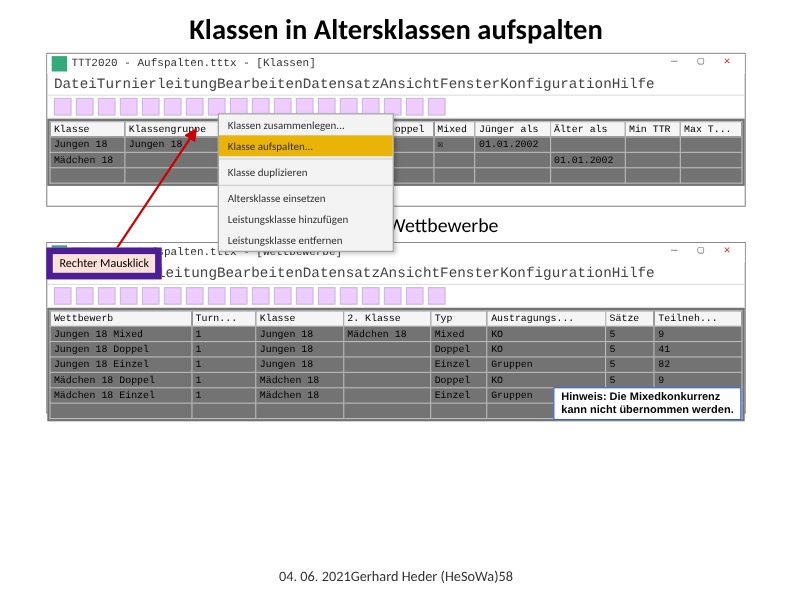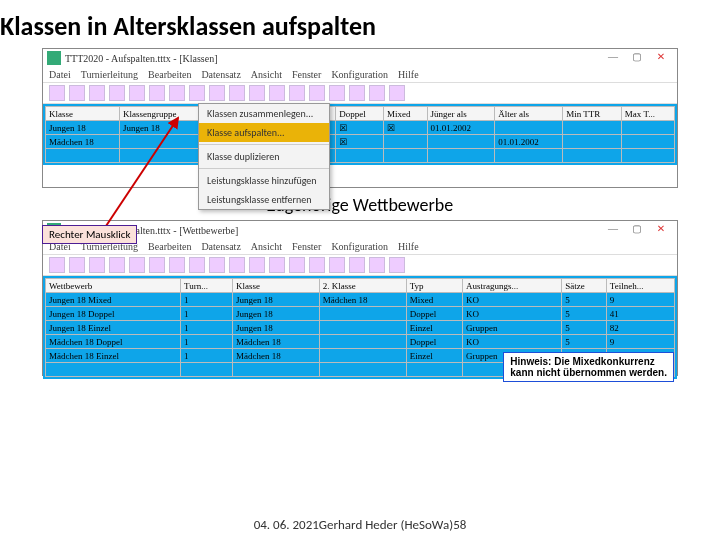--- a/index.html
+++ b/index.html
@@ -1,35 +1,35 @@
 <!DOCTYPE html>
 <html><head>
 <meta charset="utf-8">
 <style>
   * { box-sizing: border-box; margin: 0; padding: 0; }
   body { width: 720px; height: 540px; background: #fff; font-family: Calibri, Arial, sans-serif; position: relative; overflow: hidden; }
-  .slide-title { font-size: 26px; padding: 10px 0 6px; }
-  .app-window { border: 1px solid #888; margin: 0 42px 4px 42px; background: #fff; font-family: Liberation Serif, serif; font-size: 10px; position: relative; }
+  .slide-title { font-size: 26px; text-align: center; padding: 10px 0 6px; }
+  .app-window { border: 1px solid #888; margin: 0 42px 4px 42px; background: #fff; font-family: Liberation Mono, monospace; font-size: 10px; position: relative; }
   .titlebar { background: #fff; padding: 2px 4px; display: flex; align-items: center; }
   .titlebar .icon { width: 14px; height: 14px; background: #3a7; margin-right: 4px; }
   .titlebar .title { flex: 1; color: #333; font-size: 10px; }
   .winbtn { width: 24px; height: 14px; text-align: center; color: #666; font-size: 10px; line-height: 12px; }
   .winbtn.close { color: #d33; }
-  .menubar { padding: 2px 6px; font-size: 10px; color: #444; display: flex; gap: 10px; }
+  .menubar { padding: 2px 6px; font-size: 13px; color: #444; display: flex; }
   .toolbar { padding: 2px 6px; display: flex; gap: 4px; border-top: 1px solid #ddd; border-bottom: 1px solid #ddd; }
   .tb { width: 16px; height: 16px; background: #ecf; border: 1px solid #cbd; }
-  .grid-area { background: #0ea5e9; padding: 2px; }
+  .grid-area { background: #737373; padding: 2px; }
   .grid-table { width: 100%; border-collapse: collapse; font-size: 9px; }
   .grid-table th, .grid-table td { border: 1px solid #bbb; padding: 1px 3px; text-align: left; height: 14px; white-space: nowrap; overflow: hidden; }
   .grid-table th { background: #f5f5f5; font-weight: normal; }
-  .context-menu { position: absolute; left: 198px; top: 103px; width: 132px; background: #f3f3f3; border: 1px solid #999; box-shadow: 2px 2px 4px rgba(0,0,0,.25); z-index: 20; font-size: 10px; }
+  .context-menu { position: absolute; left: 198px; top: 103px; width: 160px; background: #f3f3f3; border: 1px solid #999; box-shadow: 2px 2px 4px rgba(0,0,0,.25); z-index: 20; font-size: 10px; }
   .context-menu .mi { padding: 3px 8px; color: #333; }
   .context-menu .mi.hl { background: #eab308; }
   .context-menu .sep { border-top: 1px solid #ccc; margin: 2px 0; }
-  .callout-left { position: absolute; left: 42px; top: 225px; background: #fbe1da; border: 1px solid #4c1d95; color: #000; font-size: 11px; padding: 2px 6px; z-index: 15; }
+  .callout-left { position: absolute; left: 42px; top: 225px; background: #fbe1da; border: 6px solid #4c1d95; color: #000; font-size: 11px; padding: 2px 6px; z-index: 15; }
   .arrow { position: absolute; left: 92px; top: 112px; width: 96px; height: 126px; z-index: 14; pointer-events: none; }
   .section-label { font-size: 18px; margin: 0 42px 2px 42px; text-align: center; background: #fff; padding: 2px; }
   .hint-box { position: absolute; right: 46px; top: 352px; background: #fff; border: 1px solid #1d4ed8; font-size: 10px; padding: 3px 6px; z-index: 12; font-family: Arial, sans-serif; }
   .footer { position: absolute; bottom: 8px; left: 0; width: 100%; padding: 0 48px; display: flex; justify-content: center; font-size: 13px; color: #333; }
 </style>
 </head>
 <body>
 
 <h1 class="slide-title">Klassen in Altersklassen aufspalten</h1>
 
@@ -130,20 +130,21 @@
       </table>
   </div>
 </div>
 
 <div class="context-menu">
   <div class="mi">Klassen zusammenlegen...</div>
   <div class="mi hl">Klasse aufspalten...</div>
   <div class="sep"></div>
   <div class="mi">Klasse duplizieren</div>
   <div class="sep"></div>
+  <div class="mi">Altersklasse einsetzen</div>
   <div class="mi">Leistungsklasse hinzufügen</div>
   <div class="mi">Leistungsklasse entfernen</div>
 </div>
 
 <div class="callout-left">Rechter Mausklick</div>
 
 <svg class="arrow" viewBox="0 0 96 126">
   <defs>
       <marker id="ah" markerWidth="6" markerHeight="6" refX="5" refY="3" orient="auto">
         <path d="M0,0 L6,3 L0,6 Z" fill="#c00"></path>

